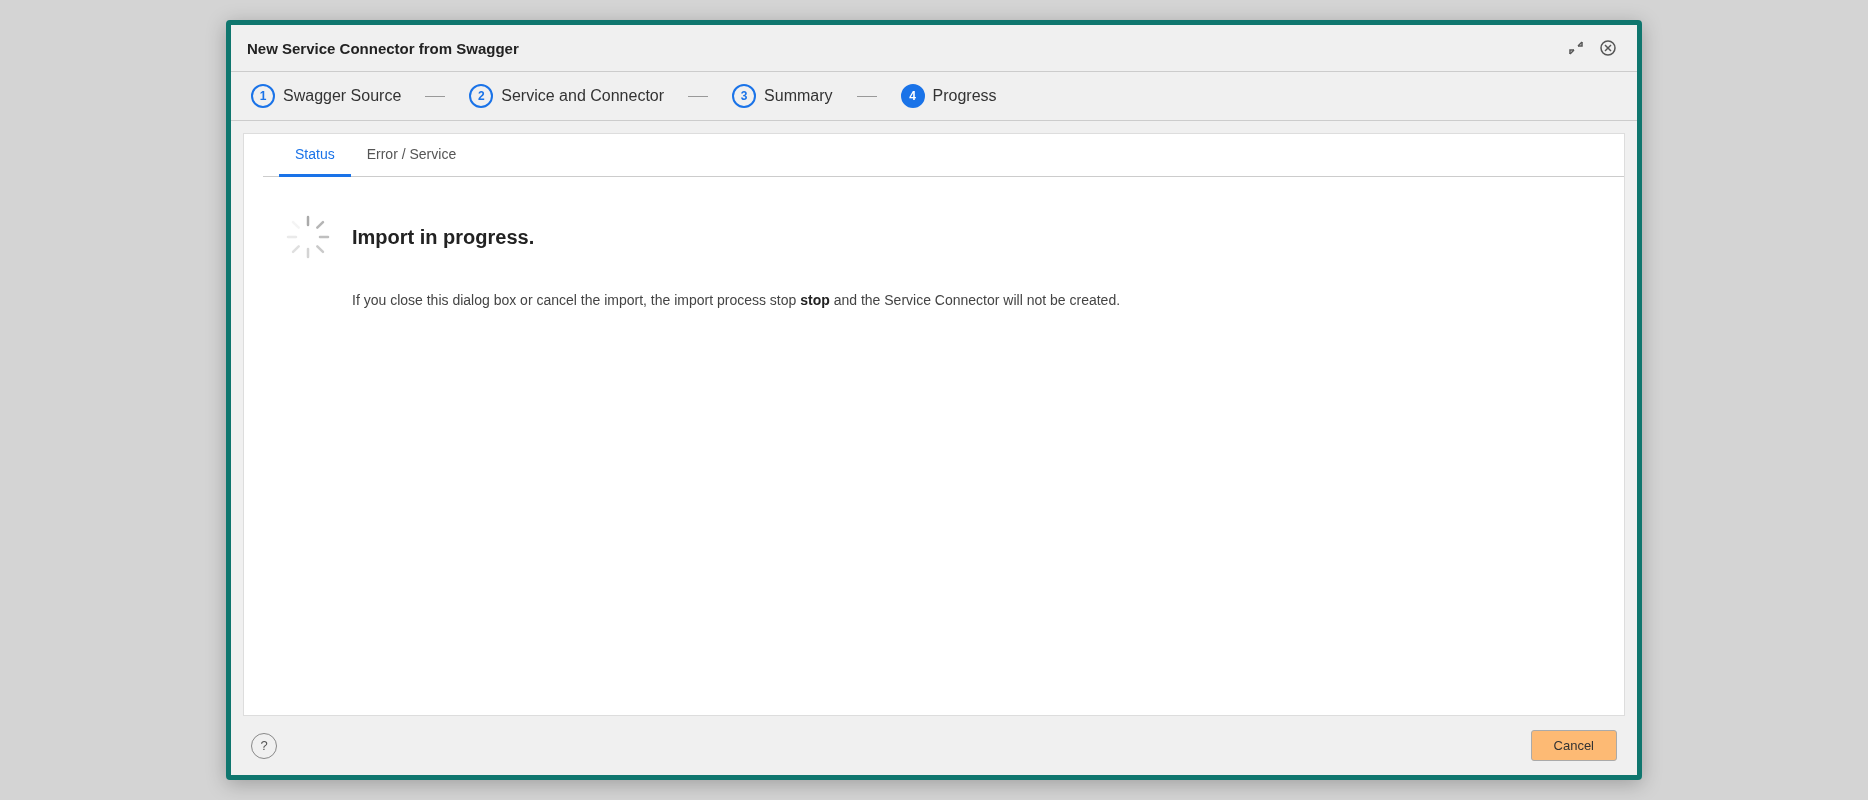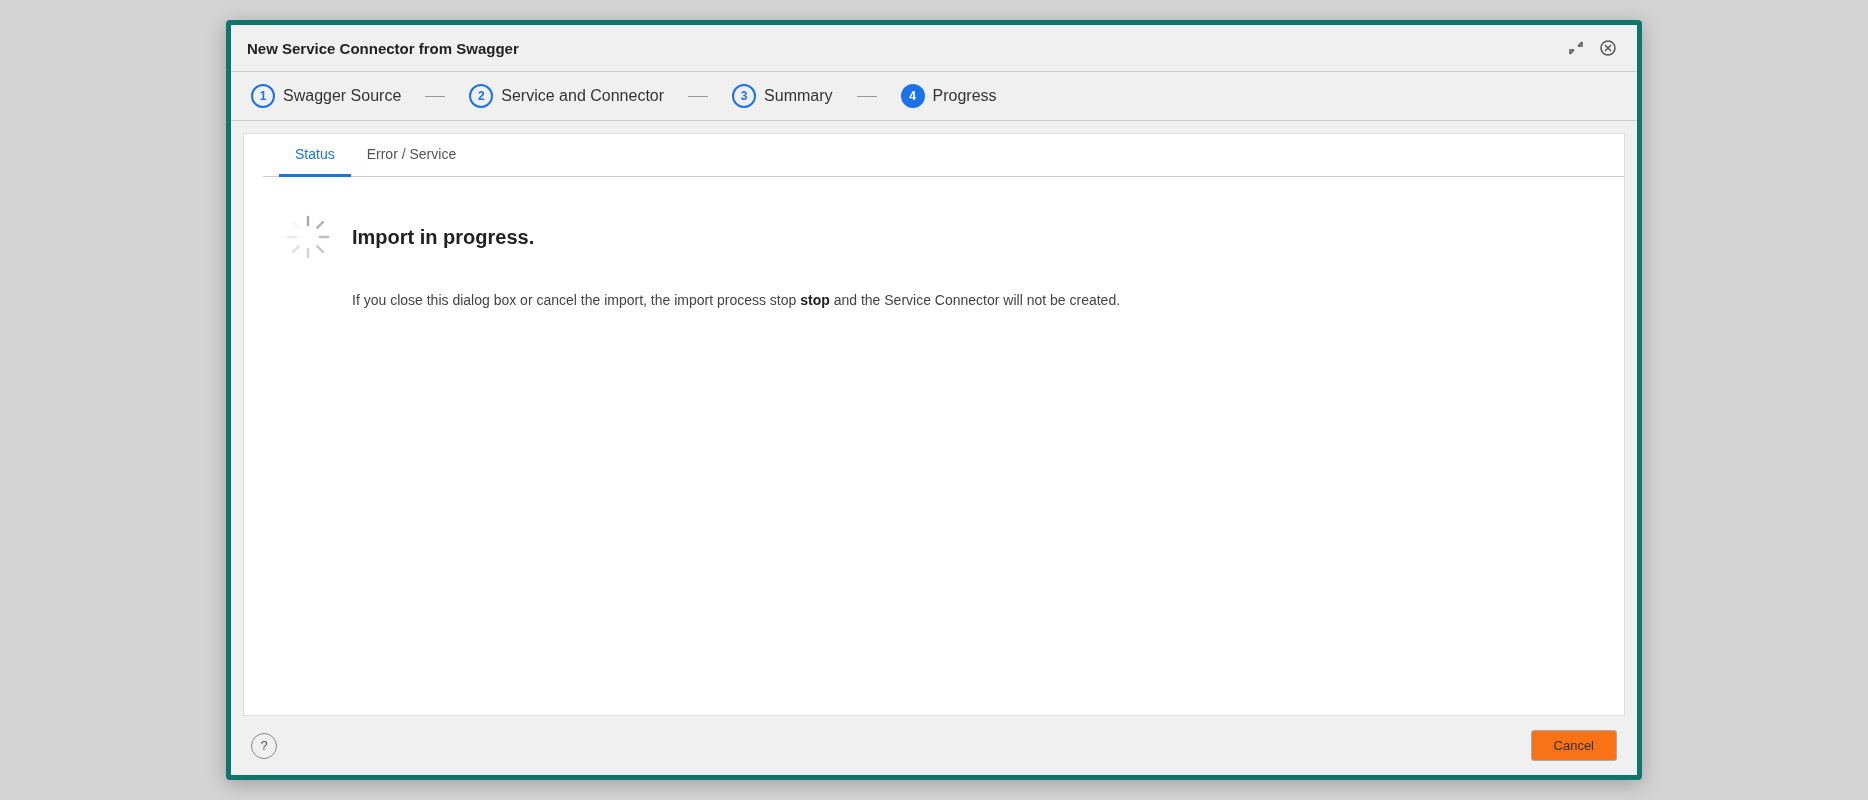--- a/index.html
+++ b/index.html
@@ -200,21 +200,21 @@
       height: 26px;
       display: flex;
       align-items: center;
       justify-content: center;
       cursor: pointer;
       color: #555;
       font-size: 13px;
     }
 
     .cancel-btn {
-      background: #f97316;
+      background: #fdba74;
       border: 1px solid #aaa;
       border-radius: 3px;
       padding: 7px 22px;
       font-size: 13px;
       cursor: pointer;
       color: #333;
     }
 
     
     @keyframes spin {

